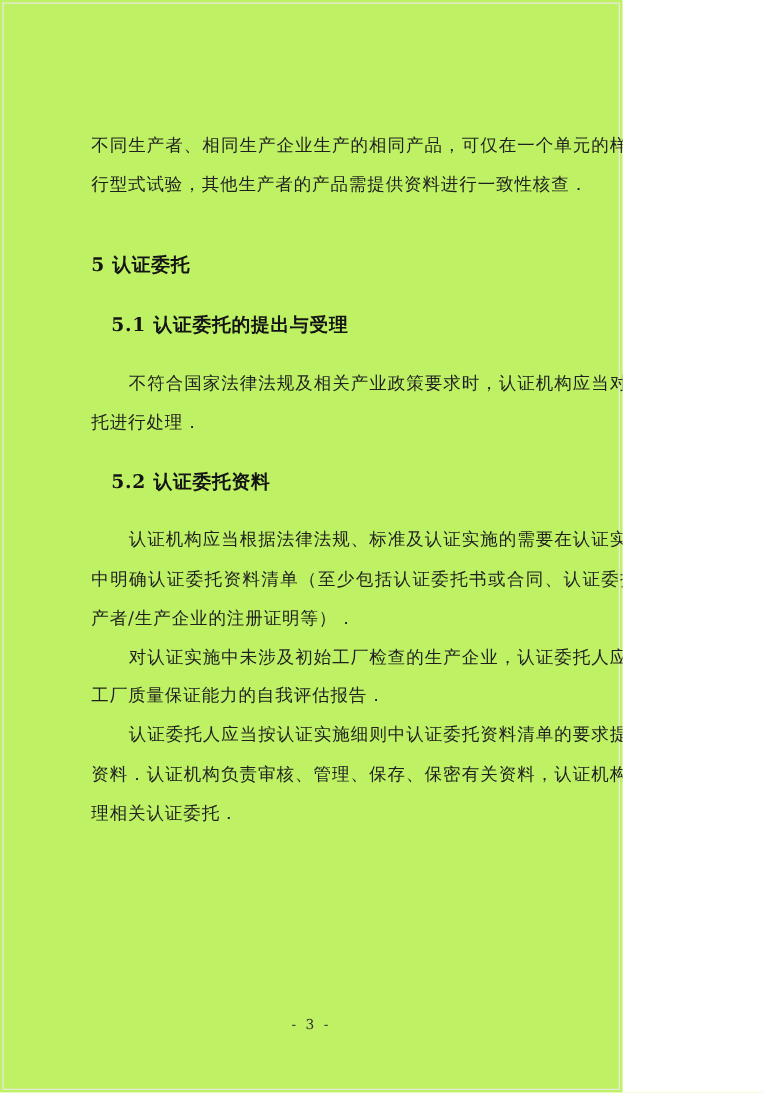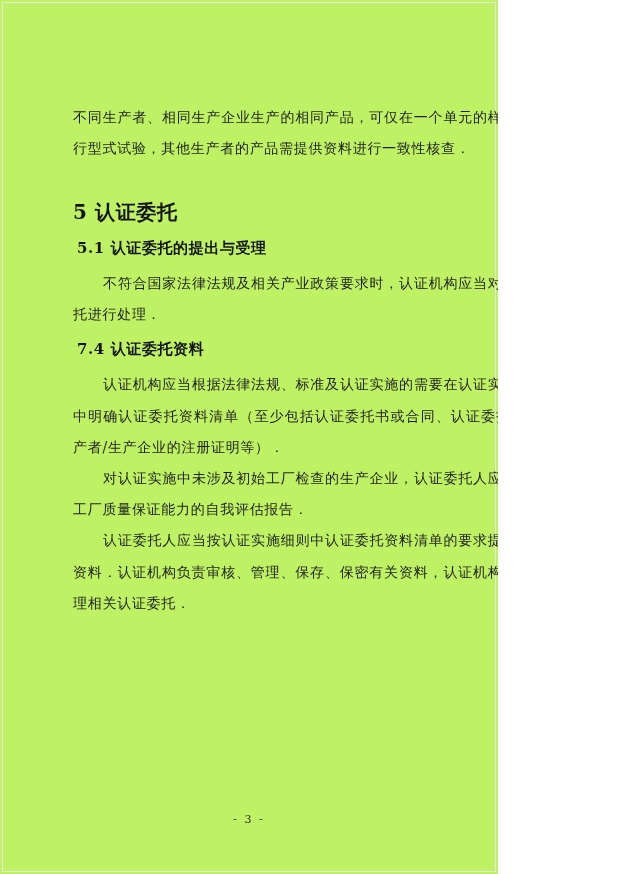--- a/index.html
+++ b/index.html
@@ -36,28 +36,28 @@
   }
   .para {
     margin: 0;
     text-indent: 2.15em;
   }
   .para.no-indent {
     text-indent: 0;
   }
   .h-sec {
     margin: 33px 0 0 0;
-    font-size: 20px;
+    font-size: 15px;
     font-weight: bold;
     line-height: 31.2px;
     letter-spacing: 0.6px;
     color: #141414;
   }
   .h-sub {
-    margin: 4px;
+    margin: 16px;
     font-size: 15px;
     font-weight: bold;
     line-height: 31.2px;
     letter-spacing: 0.6px;
     color: #141414;
   }
   .page-footer {
     position: absolute;
     left: 0;
     right: 0;
@@ -80,21 +80,21 @@
     <p class="para no-indent">不同生产者、相同生产企业生产的相同产品，可仅在一个单元的样品上进行型式试验，其他生产者的产品需提供资料进行一致性核查．</p>
 
 
     <h2 class="h-sec">5  认证委托</h2>
 
     <h3 class="h-sub">5.1  认证委托的提出与受理</h3>
 
 
     <p class="para">不符合国家法律法规及相关产业政策要求时，认证机构应当对认证委托进行处理．</p>
 
-    <h3 class="h-sub">7.4  认证委托资料</h3>
+    <h3 class="h-sub">5.2  认证委托资料</h3>
 
     <p class="para">认证机构应当根据法律法规、标准及认证实施的需要在认证实施细则中明确认证委托资料清单（至少包括认证委托书或合同、认证委托人/生产者/生产企业的注册证明等）．</p>
 
     <p class="para">对认证实施中未涉及初始工厂检查的生产企业，认证委托人应当提交工厂质量保证能力的自我评估报告．</p>
 
     <p class="para">认证委托人应当按认证实施细则中认证委托资料清单的要求提供所需资料．认证机构负责审核、管理、保存、保密有关资料，认证机构不得受理相关认证委托．</p>
   </main>
 
   <footer class="page-footer">
     <span>- 3 -</span>

